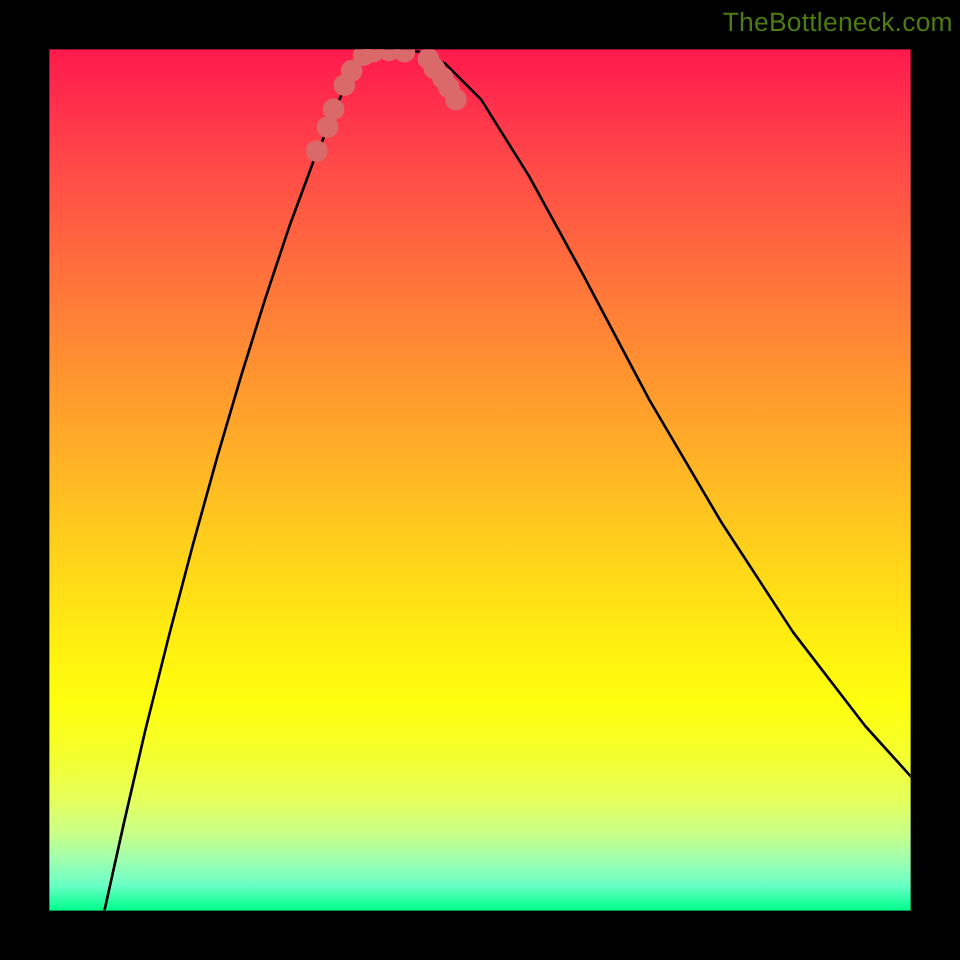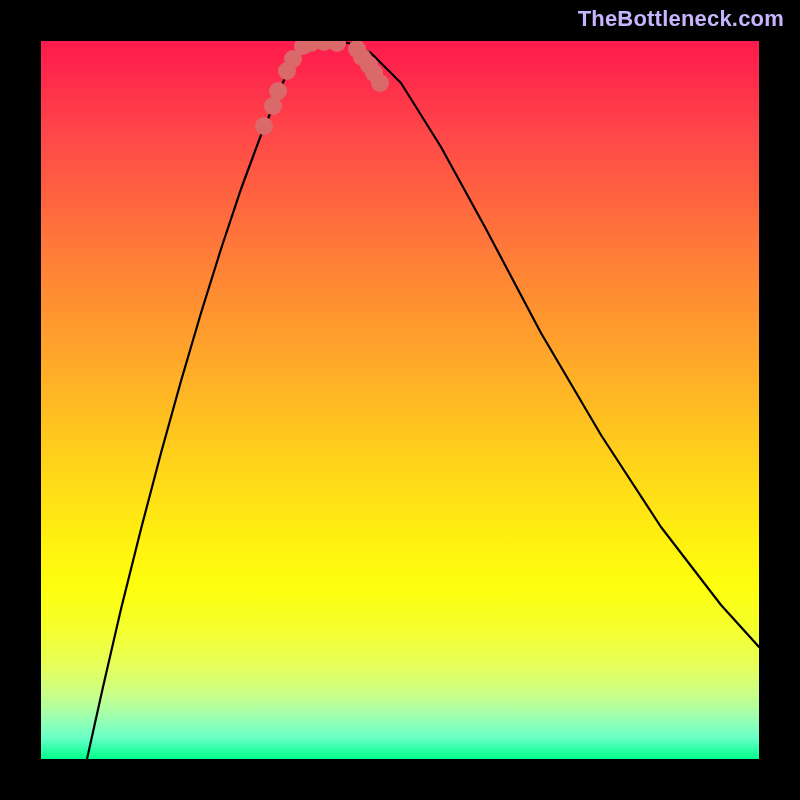--- a/index.html
+++ b/index.html
@@ -58,24 +58,24 @@
   .curve-svg {
     position: absolute;
     left: 0;
     top: 0;
     width: 718px;
     height: 718px;
   }
   .watermark {
     position: absolute;
     top: 6px;
-    right: 16px;
-    color: #c4b5fd;
+    right: 6px;
+    color: #4d7c0f;
     font-size: 22px;
-    font-weight: 700;
+    font-weight: 400;
     letter-spacing: 0.2px;
     user-select: none;
   }
 </style>
 </head>
 <body>
 
 <div class="frame">
 
   <div class="plot-area">

